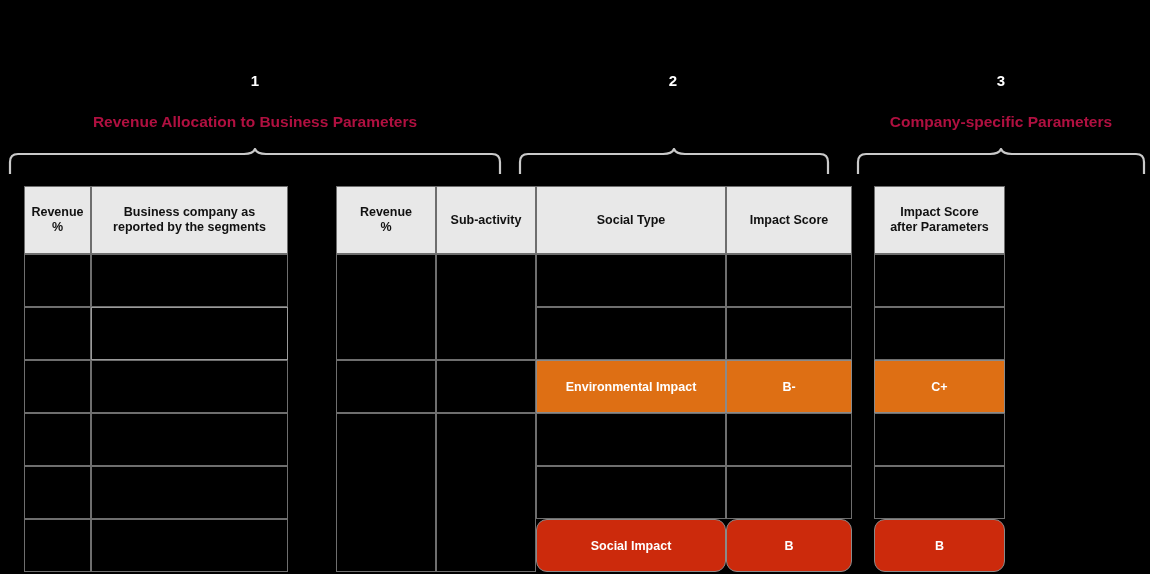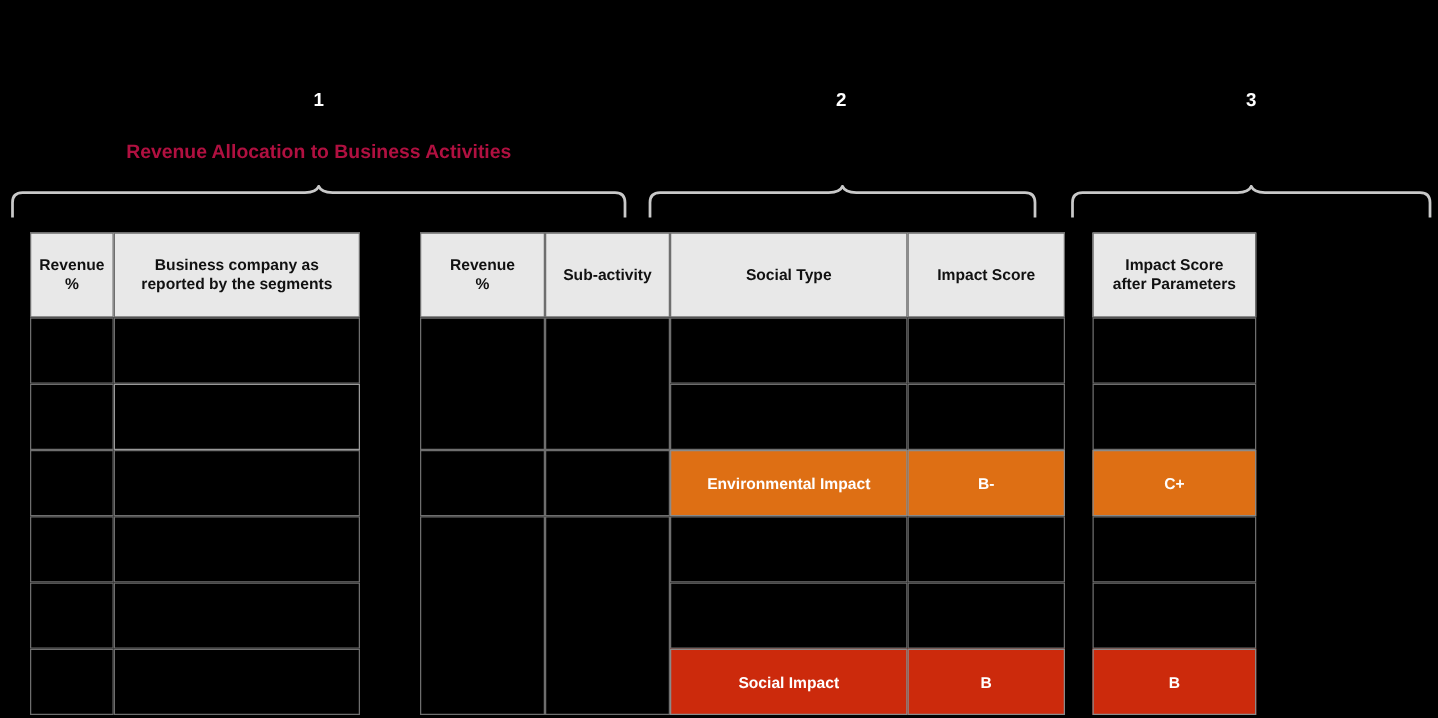--- a/index.html
+++ b/index.html
@@ -79,54 +79,56 @@
   }
   .tbl td.cell-orange {
     background: #de6f14;
     border-color: #8a8a8a;
     color: #ffffff;
   }
   .tbl td.cell-red {
     background: #cc2a0c;
     border-color: #8a8a8a;
     color: #ffffff;
+    border-radius: 11px;
   }
   .tbl td.cell-highlight {
     border: 1px solid #9a9a9a;
   }
   .tbl td.tall {
     vertical-align: middle;
   }
 
   .cell-text { display: block; line-height: 1.2; }
 
   
   .body-cell::after { content: ""; display: inline-block; }
 </style>
 </head>
 <body>
 
 <div id="stage">
 
   <div class="section-num" style="left:8px; top:72px; width:494px;">1</div>
-  <div class="section-title" style="left:8px; top:113px; width:494px; color:#b01040;">Revenue Allocation to Business Activities</div>
+  <div class="section-title" style="left:8px; top:113px; width:494px; color:#b01040;">Revenue Allocation to Business Parameters</div>
   <div class="brace" style="left:8px; top:148px; width:494px;">
     <svg viewBox="0 0 494 26" preserveAspectRatio="none">
       <path d="M2,26 L2,14 Q2,6 10,6 L236,6 Q245,6 247,1 Q249,6 258,6 L484,6 Q492,6 492,14 L492,26" fill="none" stroke="#c9c9c9" stroke-width="2.2" stroke-linecap="round" stroke-linejoin="round"></path>
     </svg>
   </div>
 
   <div class="section-num" style="left:520px; top:72px; width:306px;">2</div>
   <div class="brace" style="left:518px; top:148px; width:312px;">
     <svg viewBox="0 0 312 26" preserveAspectRatio="none">
       <path d="M2,26 L2,14 Q2,6 10,6 L145,6 Q154,6 156,1 Q158,6 167,6 L302,6 Q310,6 310,14 L310,26" fill="none" stroke="#c9c9c9" stroke-width="2.2" stroke-linecap="round" stroke-linejoin="round"></path>
     </svg>
   </div>
 
   <div class="section-num" style="left:852px; top:72px; width:298px;">3</div>
+  <div class="section-title" style="left:852px; top:113px; width:298px; color:#b01040;">Company-specific Parameters</div>
   <div class="brace" style="left:856px; top:148px; width:290px;">
     <svg viewBox="0 0 290 26" preserveAspectRatio="none">
       <path d="M2,26 L2,14 Q2,6 10,6 L134,6 Q143,6 145,1 Q147,6 156,6 L280,6 Q288,6 288,14 L288,26" fill="none" stroke="#c9c9c9" stroke-width="2.2" stroke-linecap="round" stroke-linejoin="round"></path>
     </svg>
   </div>
 
   <table class="tbl" style="left:8px; top:186px; width:264px;">
     <colgroup>
         <col style="width:67px">
         <col style="width:197px">

